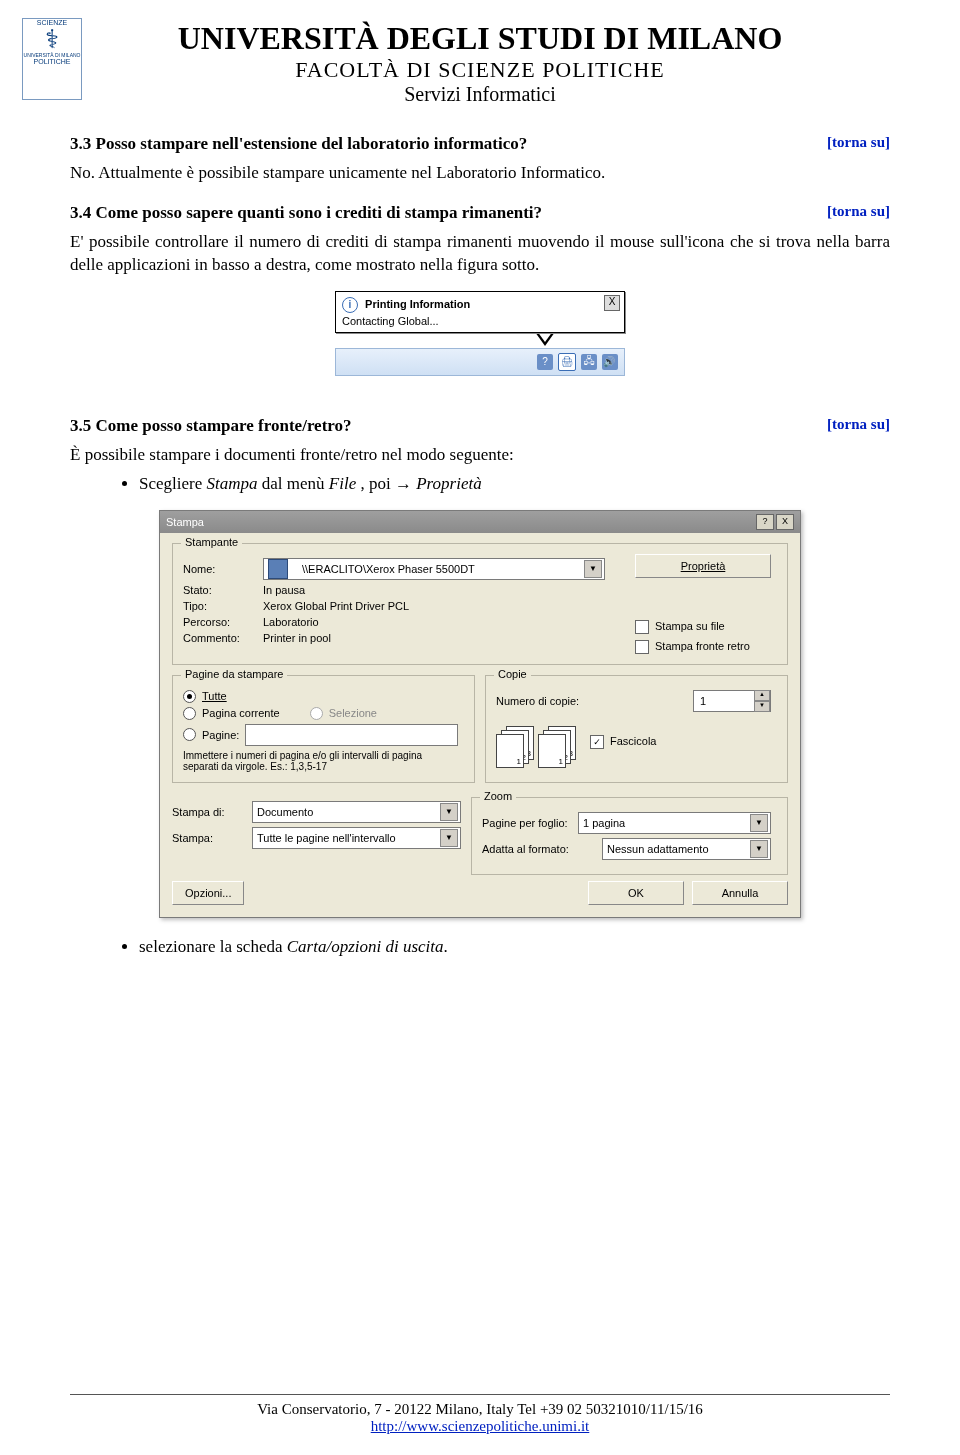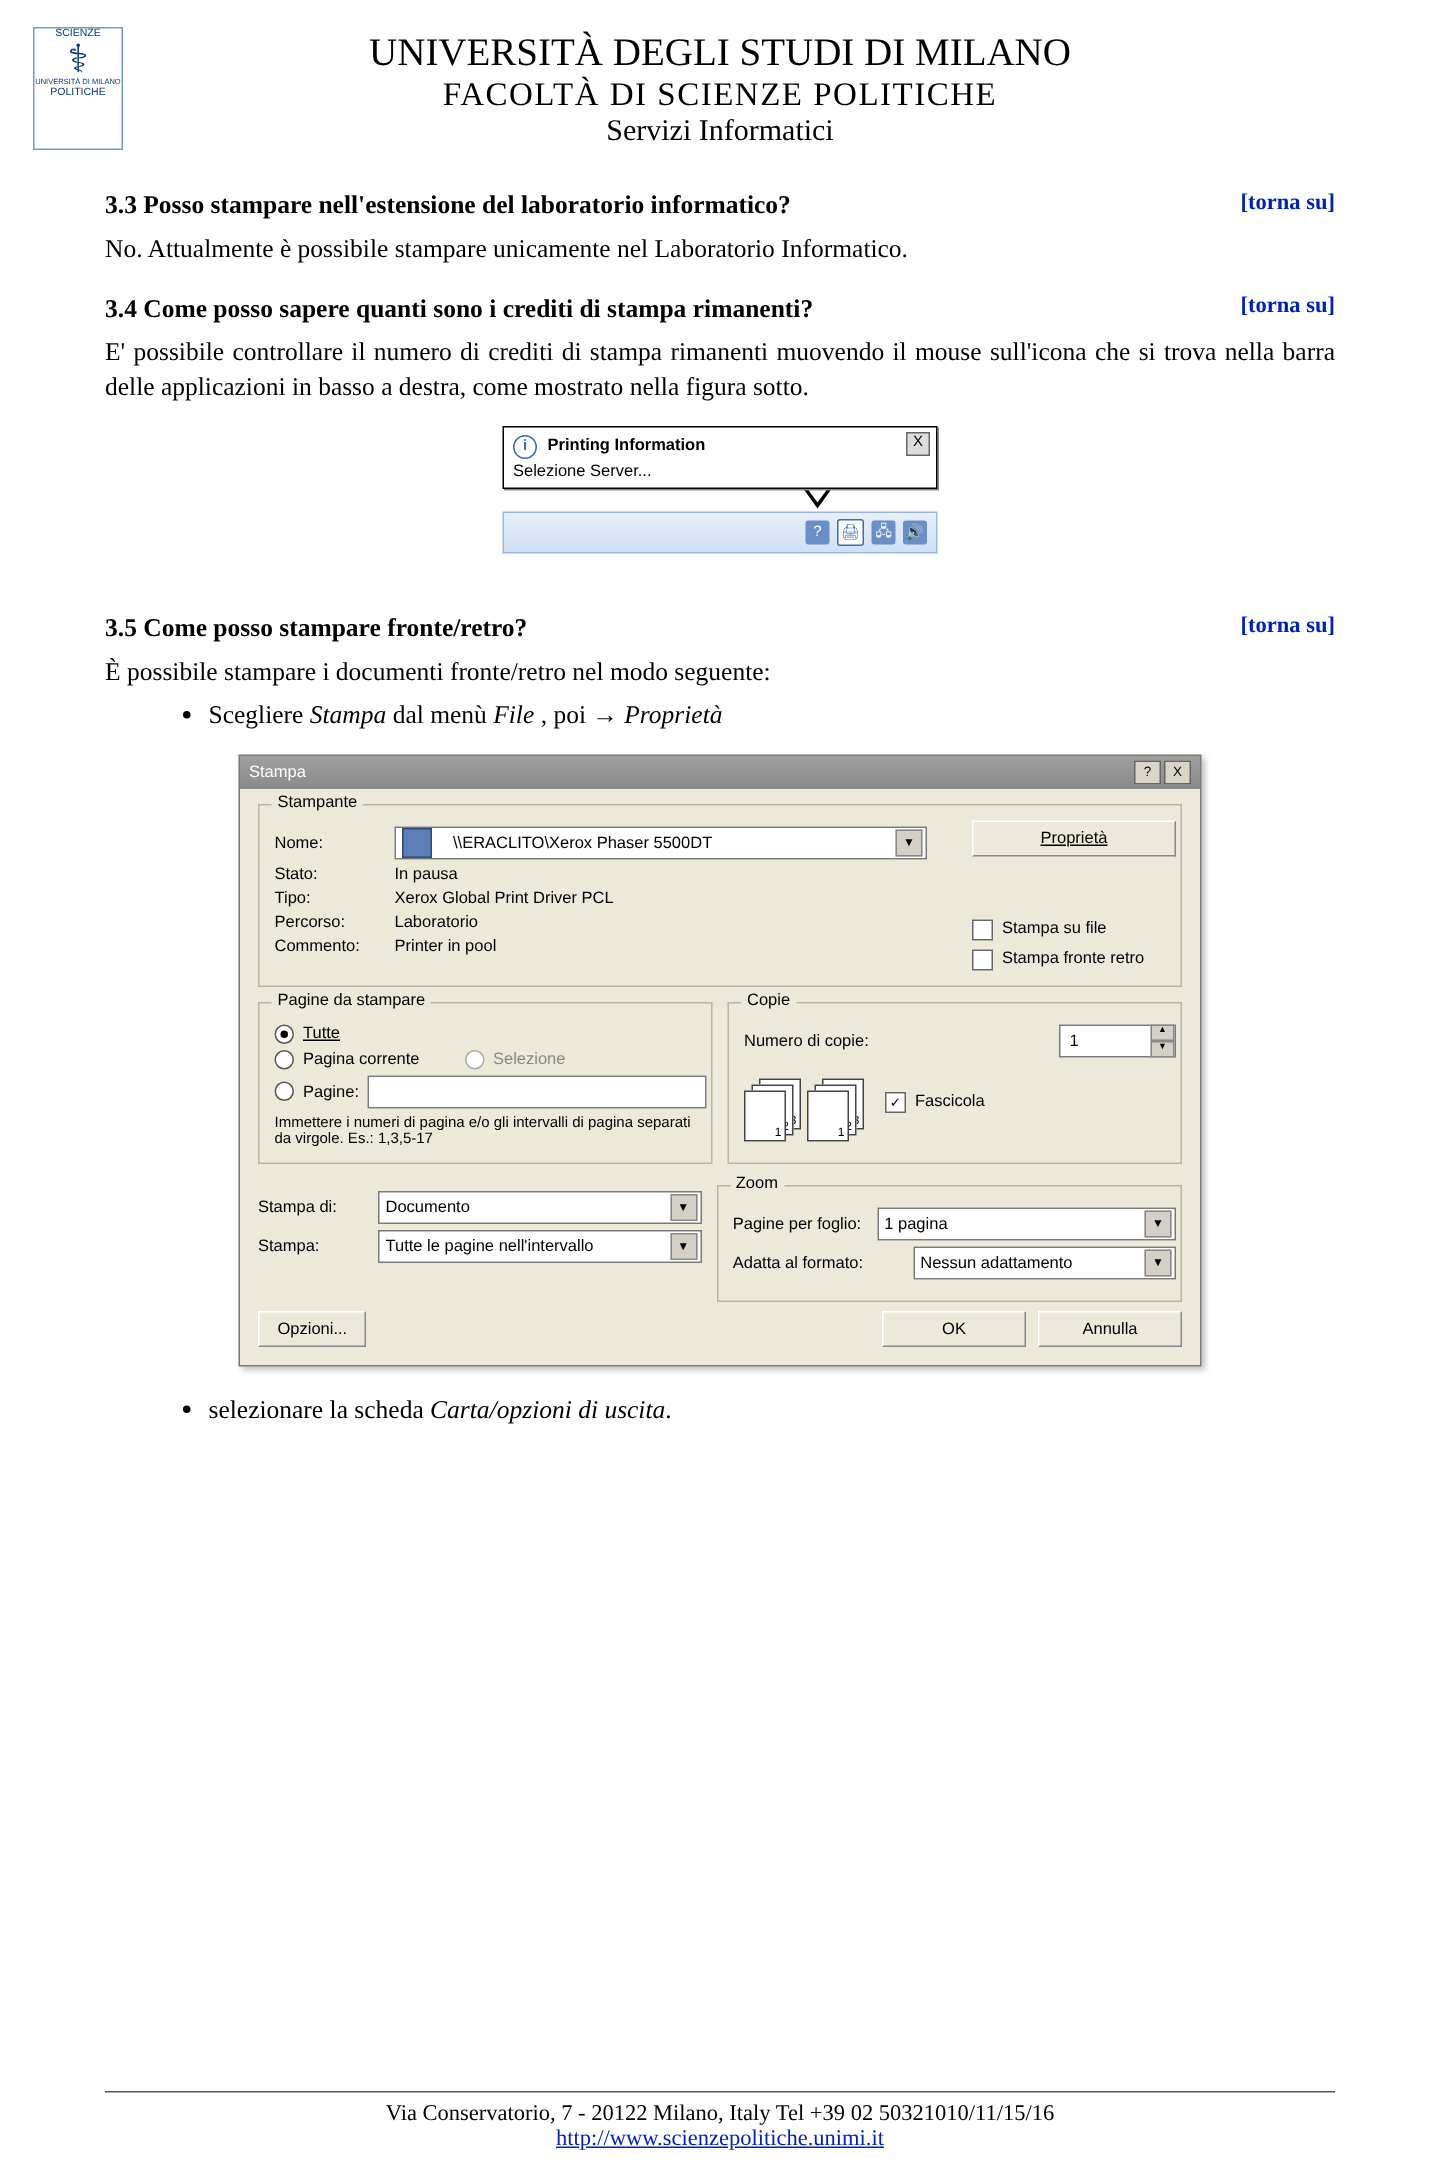--- a/index.html
+++ b/index.html
@@ -1,20 +1,20 @@
 <!DOCTYPE html>
 <html><head>
 <meta charset="utf-8">
 <style>
 html,body{margin:0;padding:0;background:#fff;font-family:Georgia,'Times New Roman',serif;color:#000}
 .page{width:960px;margin:0 auto;position:relative;min-height:1455px;box-sizing:border-box;padding:20px 70px 90px 70px}
 .logo{position:absolute;left:22px;top:18px;width:58px;height:80px;border:1px solid #7a9ac0;background:#fff;display:flex;flex-direction:column;align-items:center;font-size:7px;color:#053a7a;font-family:Arial,sans-serif}
 .logo .snake{font-size:26px;line-height:1}
 .header{text-align:center;margin-bottom:28px}
-.h1{font-weight:normal;font-size:26px}
+.h1{font-weight:bold;font-size:32px}
 .h2{font-size:22px;font-family:'Times New Roman',serif;letter-spacing:1px}
 .h3{font-size:20px}
 .sec{margin:18px 0 8px 0}
 .sec-row{display:flex;justify-content:space-between;align-items:flex-start}
 .sec-title{font-weight:bold;font-size:17px}
 .torna{color:#0020c0;font-size:15px;font-weight:bold;text-decoration:none}
 .body-text{font-size:17px;line-height:1.35;text-align:justify;margin:2px 0 14px 0}
 .bullets{margin:6px 0 14px 24px}
 .bullets li{font-size:17px;line-height:1.35;margin:4px 5px}
 em.it{font-style:italic}
@@ -24,21 +24,21 @@
 .tooltip .close{position:absolute;right:4px;top:3px;width:14px;height:14px;border:1px solid #666;font-size:10px;text-align:center;line-height:12px;background:#ddd}
 .tt-tail{width:0;height:0;border-left:10px solid transparent;border-right:10px solid transparent;border-top:14px solid #000;margin-left:200px;margin-top:-1px}
 .tt-tail-inner{width:0;height:0;border-left:8px solid transparent;border-right:8px solid transparent;border-top:11px solid #fff;margin-left:202px;margin-top:-15px}
 .taskbar{height:26px;background:linear-gradient(#e7f0fb,#cfe0f4);border:1px solid #9cb7d8;margin-top:6px;display:flex;justify-content:flex-end;align-items:center;gap:5px;padding:0 6px}
 .tb-icon{width:16px;height:16px;background:#6a8fc7;border-radius:2px;font-size:10px;color:#fff;display:flex;align-items:center;justify-content:center}
 .dlg{width:640px;margin:6px auto 18px auto;background:#ece9d8;border:1px solid #7a7a7a;font-family:Tahoma,Arial,sans-serif;font-size:11px;color:#000;box-shadow:2px 2px 4px rgba(0,0,0,.25)}
 .dlg .titlebar{background:linear-gradient(#9f9f9f,#8a8a8a);color:#fff;padding:3px 6px;display:flex;justify-content:space-between;align-items:center}
 .dlg .titlebar .btns{display:flex;gap:2px}
 .dlg .titlebar .wbtn{width:16px;height:14px;background:#d9d6c7;border:1px solid #666;font-size:9px;text-align:center;line-height:12px;color:#000}
 .dlg .body{padding:10px 12px 12px 12px}
-.gbox{border:1px solid #b8b5a6;padding:10px 3px 10px 10px;position:relative;margin-bottom:10px}
+.gbox{border:1px solid #b8b5a6;padding:10px 16px 10px 10px;position:relative;margin-bottom:10px}
 .gbox>.legend{position:absolute;left:8px;top:-8px;background:#ece9d8;padding:0 4px;font-size:11px}
 .row{display:flex;align-items:center;margin:4px 0}
 .lbl{width:80px}
 .printername{display:flex;align-items:center;gap:14px}
 .picon{width:18px;height:18px;background:#5a7fb6;border:1px solid #2d4a78}
 .combo{flex:1;height:20px;background:#fff;border:1px solid #7a7a7a;display:flex;align-items:center;justify-content:space-between;padding:0 2px 0 4px}
 .combo .arrow{width:16px;height:16px;background:#d4d0c8;border:1px solid #888;display:flex;align-items:center;justify-content:center;font-size:8px}
 .btn{height:22px;background:#ece9d8;border:1px solid #888;border-top-color:#fff;border-left-color:#fff;padding:0 12px;display:inline-flex;align-items:center;font-size:11px;cursor:default}
 .rightcol{display:flex;flex-direction:column;gap:6px;align-items:flex-start;margin-left:20px}
 .chkrow{display:flex;gap:6px}
@@ -95,21 +95,21 @@
       <a href="#" class="torna">[torna su]</a>
     </div>
   </div>
   <div class="body-text">E' possibile controllare il numero di crediti di stampa rimanenti muovendo il mouse sull'icona che si trova nella barra delle applicazioni in basso a destra, come mostrato nella figura sotto.</div>
 
   <div class="fig1">
     <div class="tooltip">
       <span class="info-ico">i</span>
       <span class="tt-title">Printing Information</span>
       <span class="close">X</span>
-      <div style="margin-top:2px">Selezione Server...</div>
+      <div style="margin-top:2px">Contacting Global...</div>
     </div>
     <div class="tt-tail"></div>
       <div class="tt-tail-inner"></div>
     <div class="taskbar">
       <div class="tb-icon">?</div>
       <div class="tb-icon" style="background:#fff;color:#3a6db5;border:1px solid #3a6db5">🖨</div>
       <div class="tb-icon">🖧</div>
       <div class="tb-icon">🔊</div>
     </div>
   </div>

